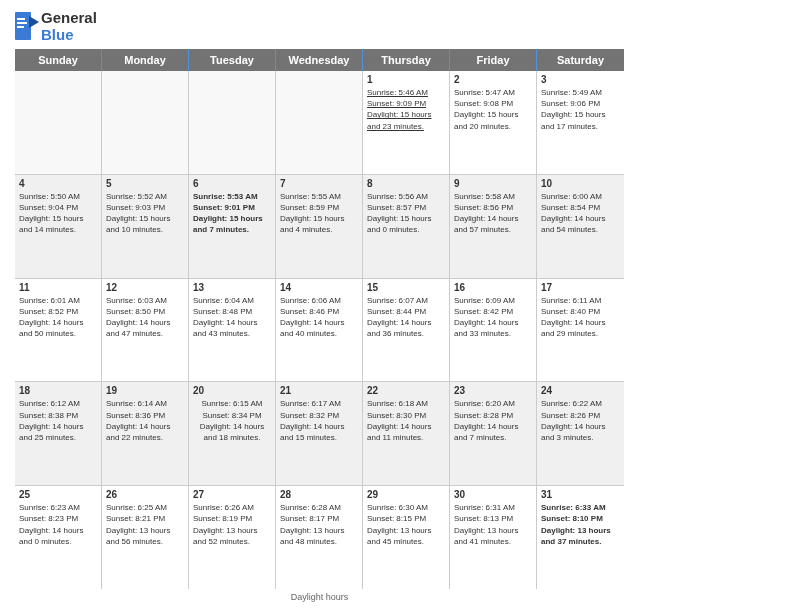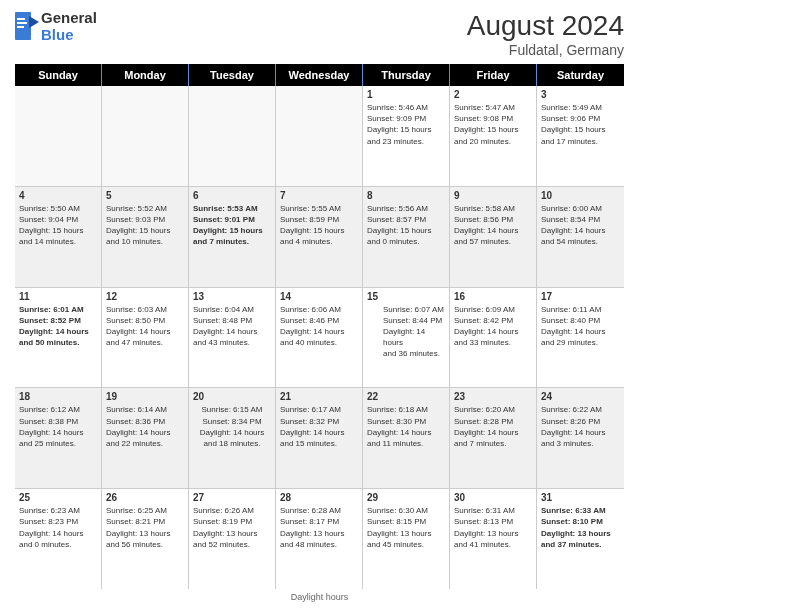--- a/index.html
+++ b/index.html
@@ -51,21 +51,21 @@
       color: #555;
     }
     .calendar {
       flex: 1;
       display: flex;
       flex-direction: column;
     }
     .cal-header {
       display: grid;
       grid-template-columns: repeat(7, 1fr);
-      background: #000000;
+      background: #737373;
     }
     .cal-header-cell {
       color: #fff;
       font-size: 11px;
       font-weight: bold;
       padding: 5px 4px;
       text-align: center;
       border-right: 1px solid #5590dc;
     }
     .cal-header-cell:last-child { border-right: none; }
@@ -126,45 +126,41 @@
         <rect x="2" y="6" width="8" height="2" fill="white"></rect>
         <rect x="2" y="10" width="10" height="2" fill="white"></rect>
         <rect x="2" y="14" width="7" height="2" fill="white"></rect>
       </svg>
       <div>
         <span class="logo-text" style="font-size:15px; color:#333;">
           <span>General</span><span style="color:#3a7bd5;">Blue</span>
         </span>
       </div>
     </div>
-    <div class="title-block">
-      <h1>August 2024</h1>
-      <h2>Fuldatal, Germany</h2>
-    </div>
   </div>
 
   <div class="calendar">
     <div class="cal-header">
       <div class="cal-header-cell">Sunday</div>
       <div class="cal-header-cell">Monday</div>
       <div class="cal-header-cell">Tuesday</div>
       <div class="cal-header-cell">Wednesday</div>
       <div class="cal-header-cell">Thursday</div>
       <div class="cal-header-cell">Friday</div>
       <div class="cal-header-cell">Saturday</div>
     </div>
     <div class="cal-body" id="cal-body">
     <div class="cal-row">
           <div class="cal-cell empty"></div>
           <div class="cal-cell empty"></div>
           <div class="cal-cell empty"></div>
           <div class="cal-cell empty"></div>
           <div class="cal-cell">
             <span class="day-number">1</span>
-            <div class="info" style="white-space: pre-line;">Sunrise: 5:46 AM
+            <div class="info" style="white-space: pre-line; text-decoration: underline;">Sunrise: 5:46 AM
 Sunset: 9:09 PM
 Daylight: 15 hours
 and 23 minutes.</div>
           </div>
           <div class="cal-cell">
             <span class="day-number">2</span>
             <div class="info" style="white-space: pre-line;">Sunrise: 5:47 AM
 Sunset: 9:08 PM
 Daylight: 15 hours
 and 20 minutes.</div>
@@ -224,21 +220,21 @@
             <span class="day-number">10</span>
             <div class="info" style="white-space: pre-line;">Sunrise: 6:00 AM
 Sunset: 8:54 PM
 Daylight: 14 hours
 and 54 minutes.</div>
           </div>
         </div>
         <div class="cal-row">
           <div class="cal-cell">
             <span class="day-number">11</span>
-            <div class="info" style="white-space: pre-line; font-weight: bold;">Sunrise: 6:01 AM
+            <div class="info" style="white-space: pre-line;">Sunrise: 6:01 AM
 Sunset: 8:52 PM
 Daylight: 14 hours
 and 50 minutes.</div>
           </div>
           <div class="cal-cell">
             <span class="day-number">12</span>
             <div class="info" style="white-space: pre-line;">Sunrise: 6:03 AM
 Sunset: 8:50 PM
 Daylight: 14 hours
 and 47 minutes.</div>
@@ -252,21 +248,21 @@
           </div>
           <div class="cal-cell">
             <span class="day-number">14</span>
             <div class="info" style="white-space: pre-line;">Sunrise: 6:06 AM
 Sunset: 8:46 PM
 Daylight: 14 hours
 and 40 minutes.</div>
           </div>
           <div class="cal-cell">
             <span class="day-number">15</span>
-            <div class="info" style="white-space: pre-line; margin-left: 16px;">Sunrise: 6:07 AM
+            <div class="info" style="white-space: pre-line;">Sunrise: 6:07 AM
 Sunset: 8:44 PM
 Daylight: 14 hours
 and 36 minutes.</div>
           </div>
           <div class="cal-cell">
             <span class="day-number">16</span>
             <div class="info" style="white-space: pre-line;">Sunrise: 6:09 AM
 Sunset: 8:42 PM
 Daylight: 14 hours
 and 33 minutes.</div>

